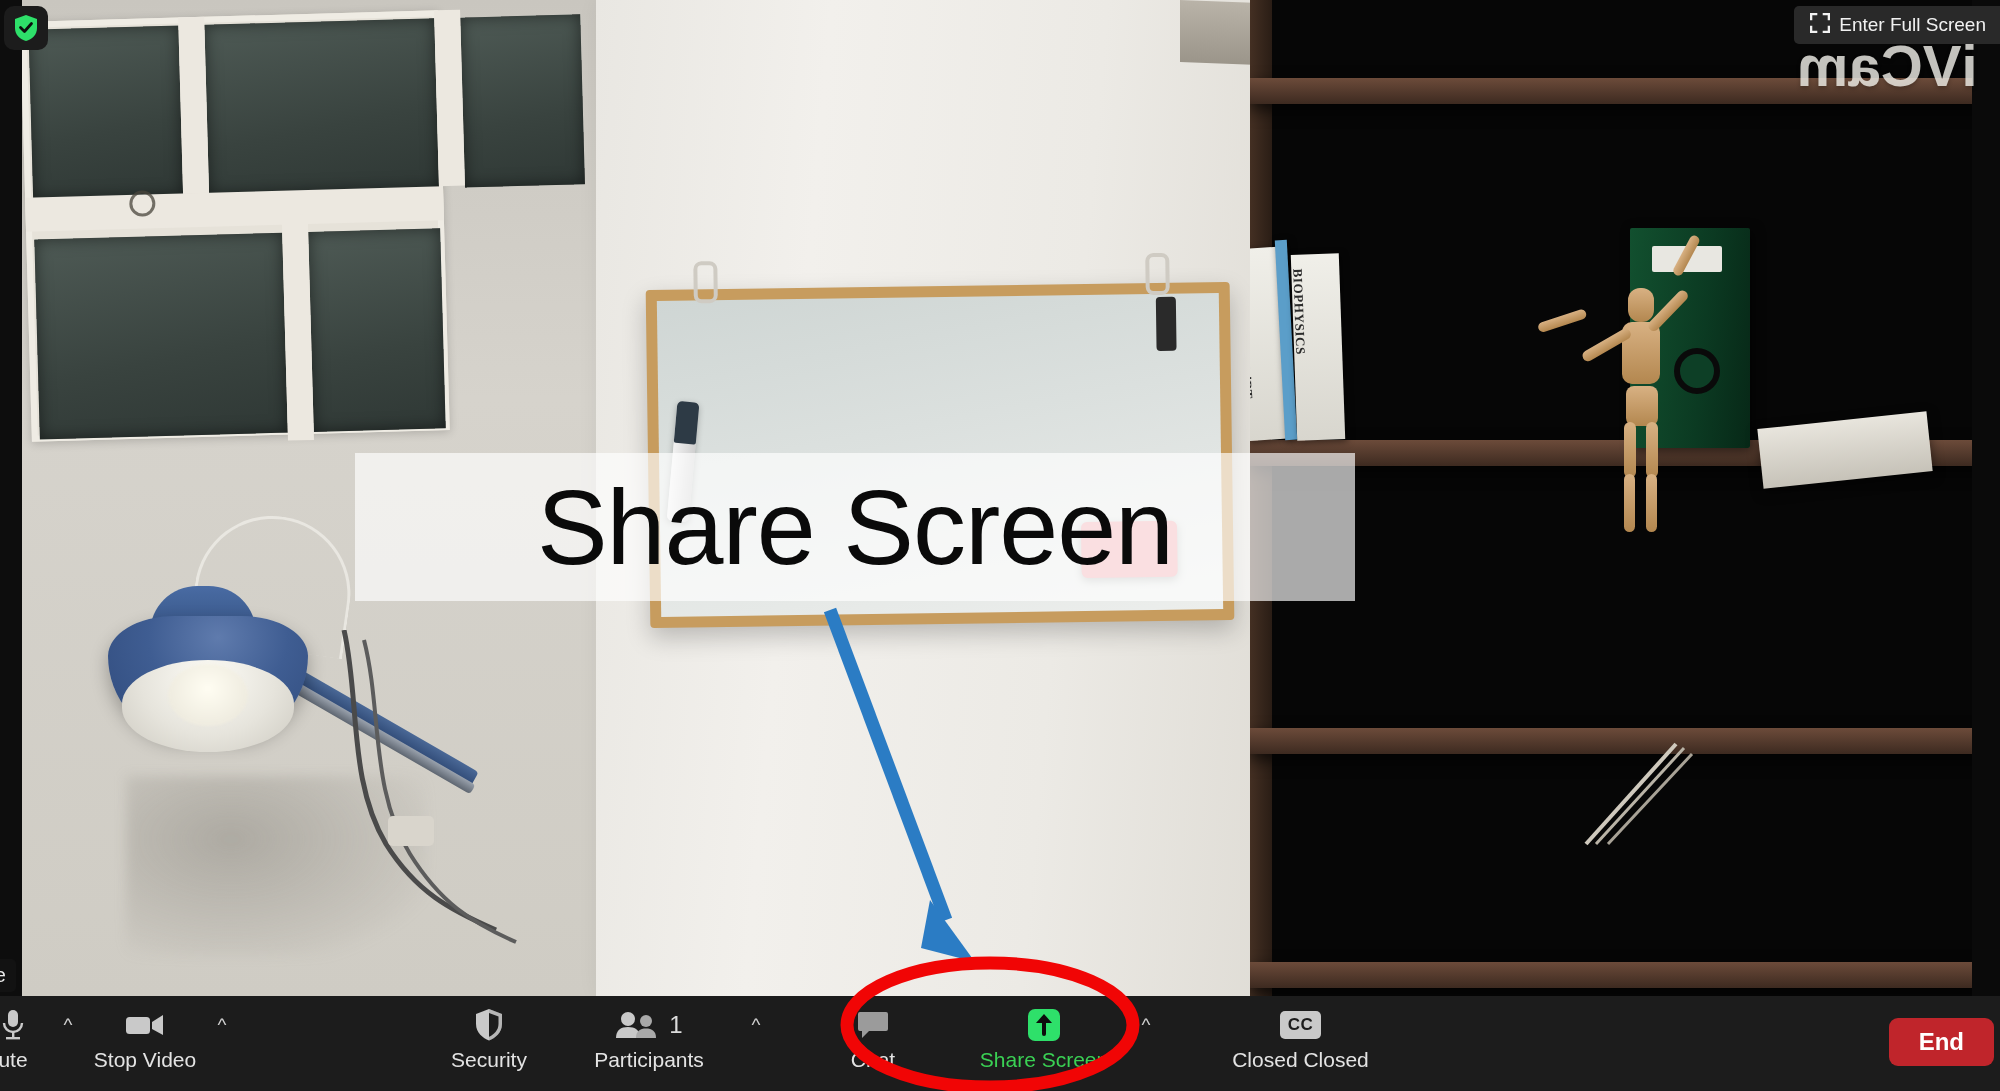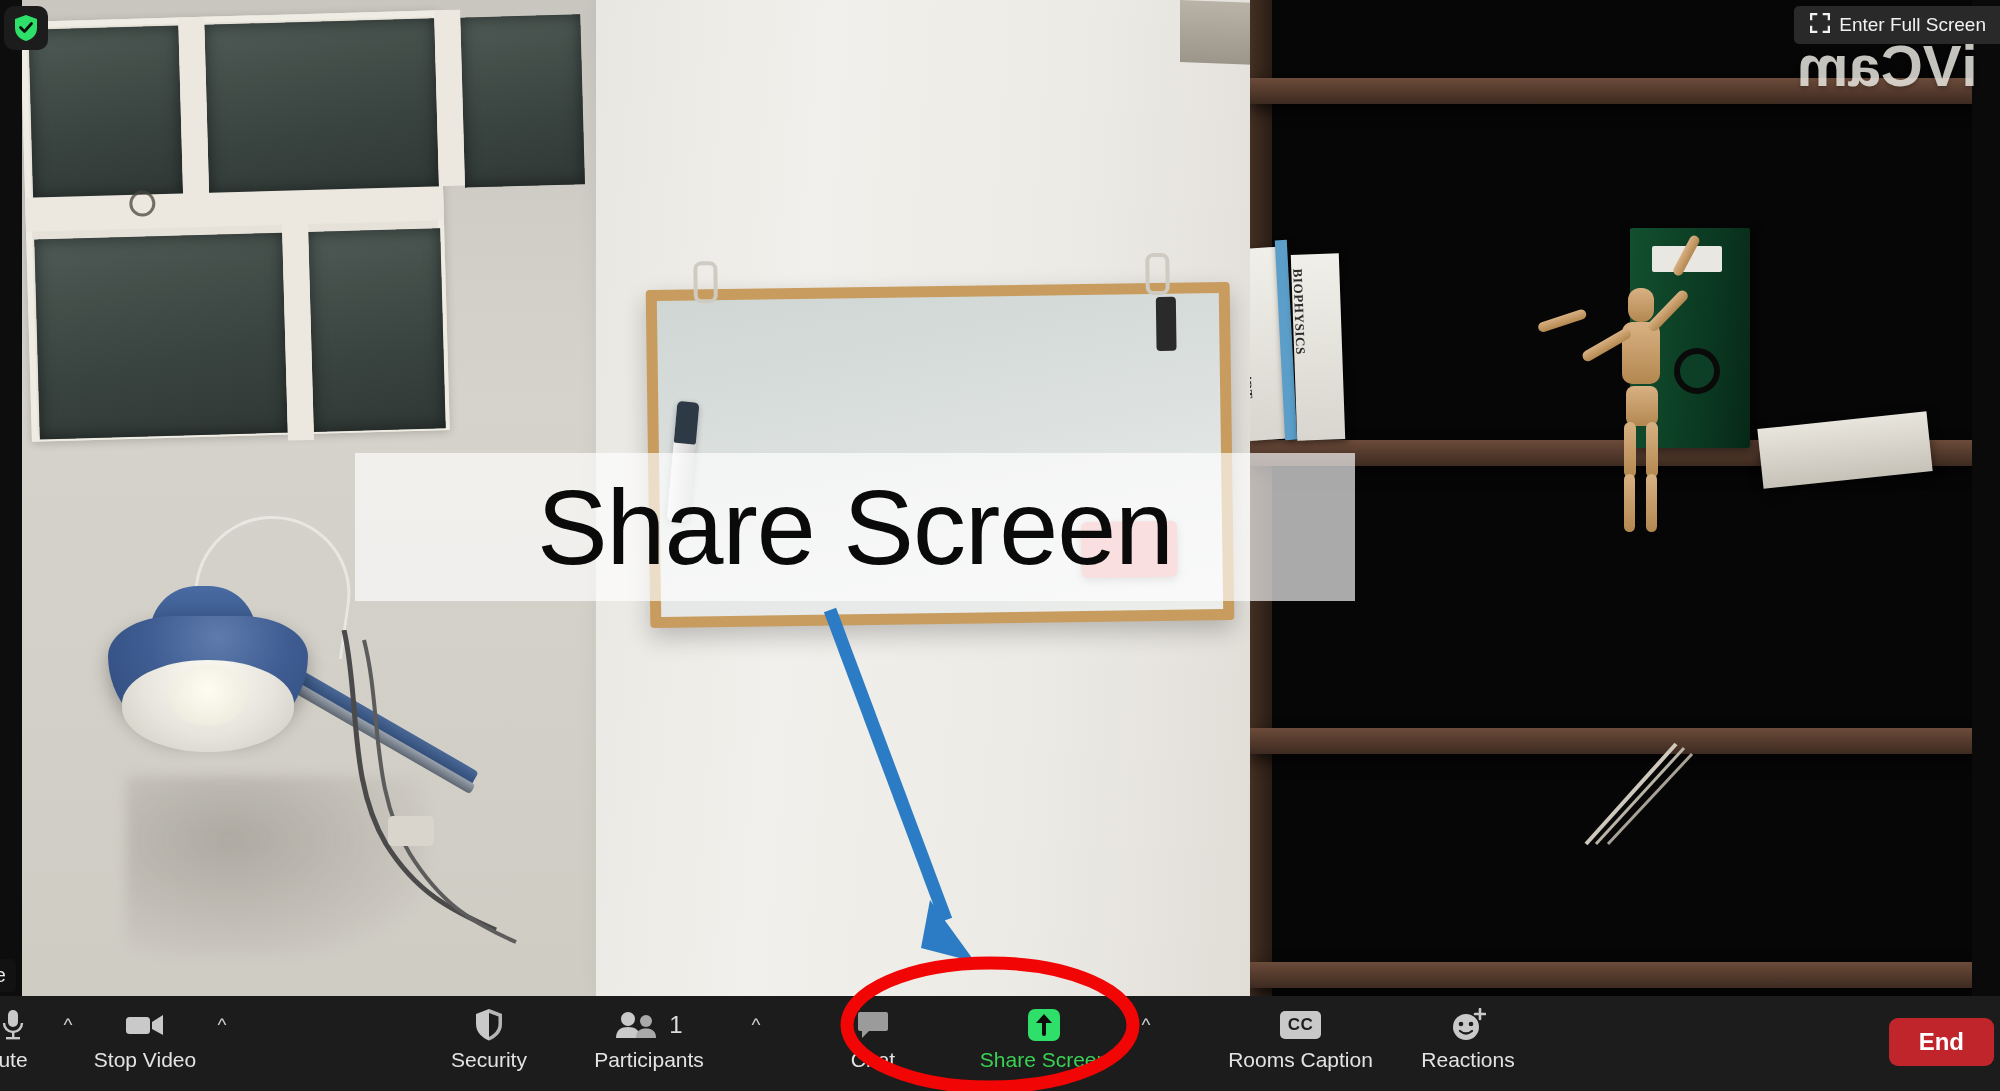--- a/index.html
+++ b/index.html
@@ -470,36 +470,24 @@
         </div>
         <div class="tb-label">Share Screen</div>
       </div>
       <div class="tb-caret-btn">^</div>
 
 
       <div class="tb-item" style="min-width:185px;margin-left:40px;align-items:center;">
         <div class="tb-icon">
           <span class="cc-box">CC</span>
         </div>
-        <div class="tb-label">Rooms Caption</div>
-      </div>
-
-
-      <div class="tb-item" style="min-width:150px;">
-        <div class="tb-icon">
-          <svg width="36" height="34" viewBox="0 0 36 34">
-            <circle cx="16" cy="19" r="13" fill="#c9c9c9"></circle>
-            <circle cx="11" cy="16" r="2.3" fill="#1c1c1c"></circle>
-            <circle cx="21" cy="16" r="2.3" fill="#1c1c1c"></circle>
-            <path d="M10,23 Q16,28 22,23" stroke="#1c1c1c" stroke-width="2.2" fill="none" stroke-linecap="round"></path>
-            <path d="M30,1 V11 M25,6 H35" stroke="#c9c9c9" stroke-width="2.6" stroke-linecap="round"></path>
-          </svg>
-        </div>
-        <div class="tb-label">Reactions</div>
-      </div>
+        <div class="tb-label">Closed Closed</div>
+      </div>
+
+
     </div>
 
     <div class="tb-spacer"></div>
     <div class="end-btn">End</div>
   </div>
 
   <div class="ellipse-layer">
     <svg width="2000" height="1091" viewBox="0 0 2000 1091">
       <ellipse cx="990" cy="1025" rx="143" ry="62" fill="none" stroke="#f10505" stroke-width="13"></ellipse>
     </svg>

